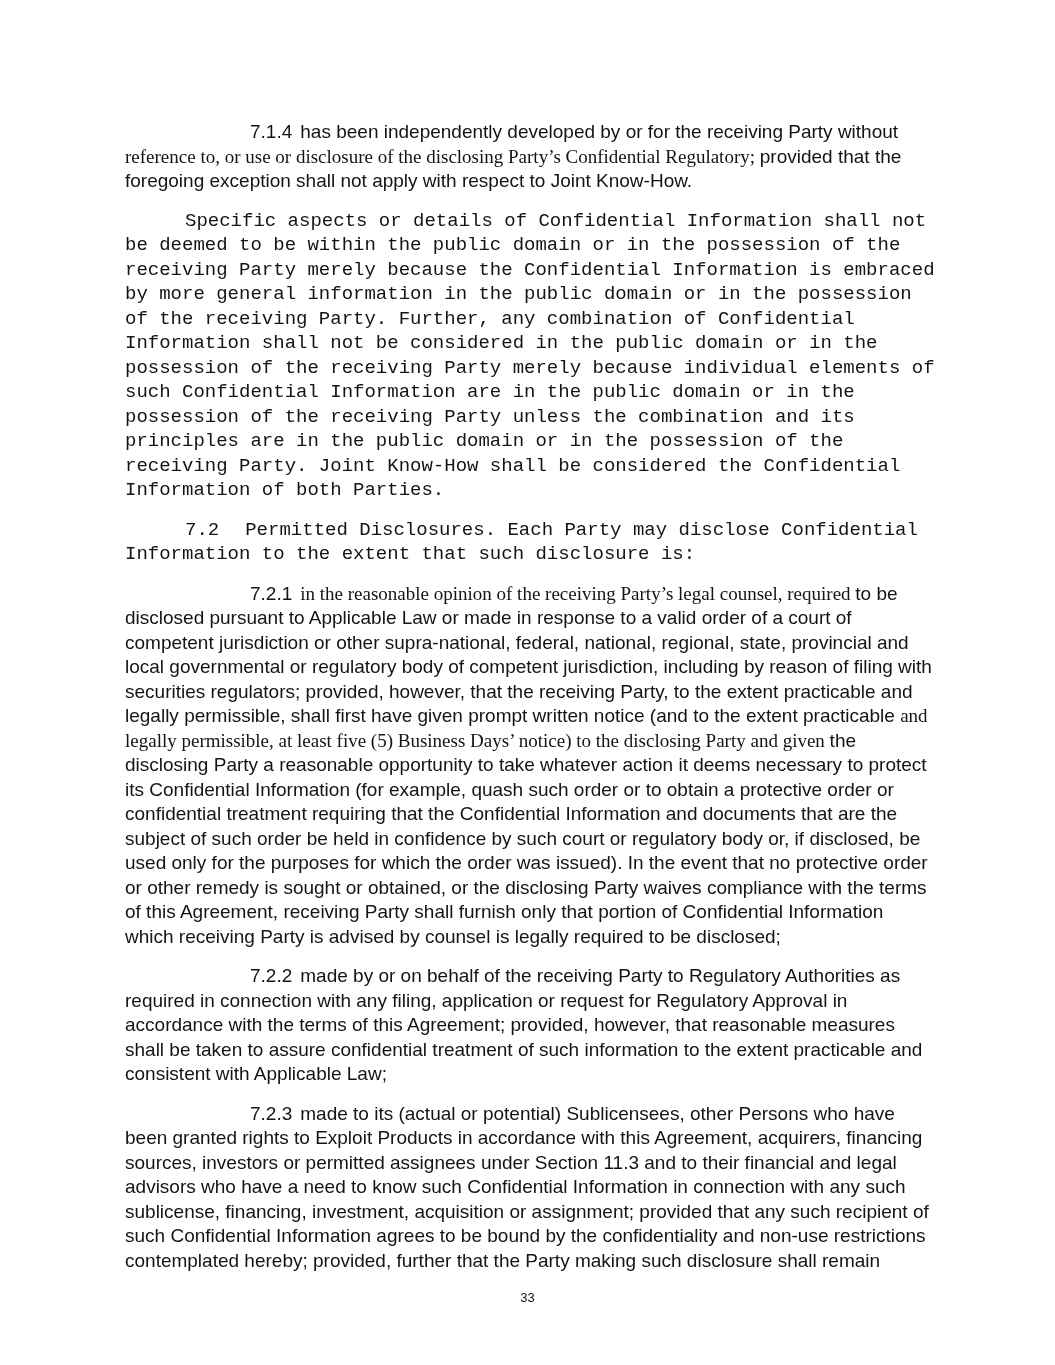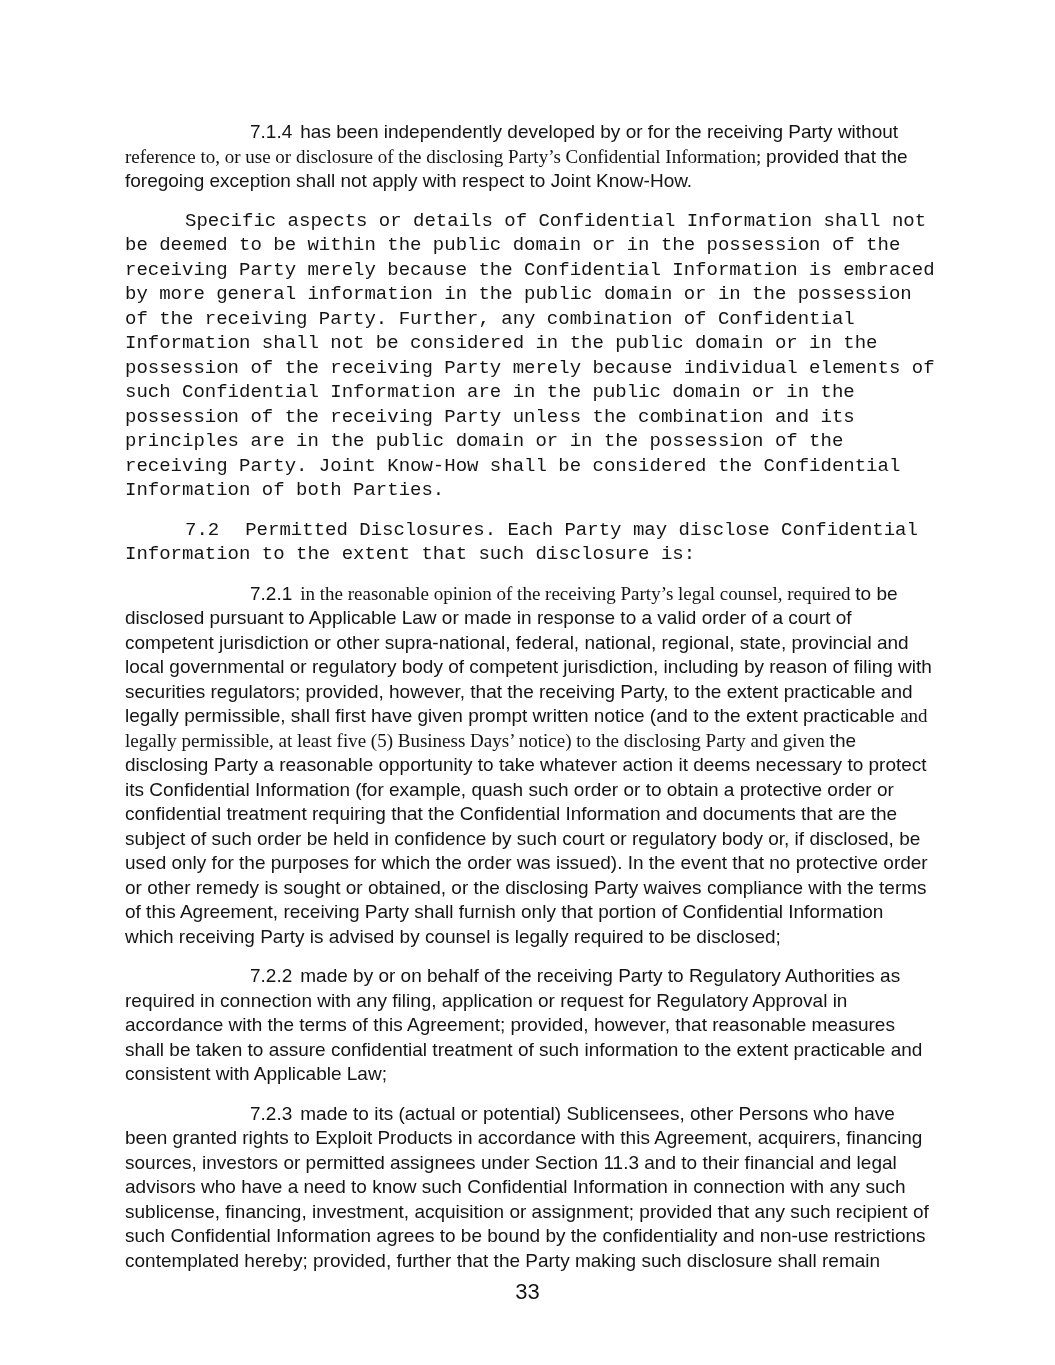--- a/index.html
+++ b/index.html
@@ -33,31 +33,31 @@
   .num { margin-right: 8px; }
   .num-wide { margin-right: 26px; }
   .serif { font-family: "Liberation Serif", serif; }
   .underline { }
   .page-footer {
     position: absolute;
     left: 0;
     right: 0;
     bottom: 60px;
     text-align: center;
-    font-size: 22px;
+    font-size: 13px;
     color: #141414;
   }
 </style>
 </head>
 <body>
 
 <div class="sheet">
   <div class="content">
 
-    <p class="para indent-lg"><span class="num">7.1.4</span><span>has been independently developed by or for the receiving Party without </span><span class="serif">reference to, or use or disclosure of the disclosing Party’s Confidential Information; </span><span>provided that the foregoing exception shall not apply with respect to Joint Know-How.</span></p>
+    <p class="para indent-lg"><span class="num">7.1.4</span><span>has been independently developed by or for the receiving Party without </span><span class="serif">reference to, or use or disclosure of the disclosing Party’s Confidential Regulatory; </span><span>provided that the foregoing exception shall not apply with respect to Joint Know-How.</span></p>
 
     <p class="para indent-md"><span>Specific aspects or details of Confidential Information shall not be deemed to be within the public domain or in the possession of the receiving Party merely because the Confidential Information is embraced by more general information in the public domain or in the possession of the receiving Party.  Further, any combination of Confidential Information shall not be considered in the public domain or in the possession of the receiving Party merely because individual elements of such Confidential Information are in the public domain or in the possession of the receiving Party unless the combination and its principles are in the public domain or in the possession of the receiving Party.  Joint Know-How shall be considered the Confidential Information of both Parties.</span></p>
 
     <p class="para indent-md"><span class="num num-wide">7.2</span><span>Permitted Disclosures.  Each Party may disclose Confidential Information to the extent that such disclosure is:</span></p>
 
     <p class="para indent-lg"><span class="num">7.2.1</span><span class="serif">in the reasonable opinion of the receiving Party’s legal counsel, required </span><span>to be disclosed pursuant to Applicable Law or made in response to a valid order of a court of competent jurisdiction or other supra-national, federal, national, regional, state, provincial and local governmental or regulatory body of competent jurisdiction, including by reason of filing with securities regulators; provided, however, that the receiving Party, to the extent practicable and legally permissible, shall first have given prompt written notice (and to the extent practicable </span><span class="serif">and legally permissible, at least five (5) Business Days’ notice) to the disclosing Party and given </span><span>the disclosing Party a reasonable opportunity to take whatever action it deems necessary to protect its Confidential Information (for example, quash such order or to obtain a protective order or confidential treatment requiring that the Confidential Information and documents that are the subject of such order be held in confidence by such court or regulatory body or, if disclosed, be used only for the purposes for which the order was issued).  In the event that no protective order or other remedy is sought or obtained, or the disclosing Party waives compliance with the terms of this Agreement, receiving Party shall furnish only that portion of Confidential Information which receiving Party is advised by counsel is legally required to be disclosed;</span></p>
 
     <p class="para indent-lg"><span class="num">7.2.2</span><span>made by or on behalf of the receiving Party to Regulatory Authorities as required in connection with any filing, application or request for Regulatory Approval in accordance with the terms of this Agreement; provided, however, that reasonable measures shall be taken to assure confidential treatment of such information to the extent practicable and consistent with Applicable Law;</span></p>
 
     <p class="para indent-lg"><span class="num">7.2.3</span><span>made to its (actual or potential) Sublicensees, other Persons who have been granted rights to Exploit Products in accordance with this Agreement, acquirers, financing sources, investors or permitted assignees under </span><span class="underline">Section 11.3</span><span> and to their financial and legal advisors who have a need to know such Confidential Information in connection with any such sublicense, financing, investment, acquisition or assignment; provided that any such recipient of such Confidential Information agrees to be bound by the confidentiality and non-use restrictions contemplated hereby; provided, further that the Party making such disclosure shall remain</span></p>

